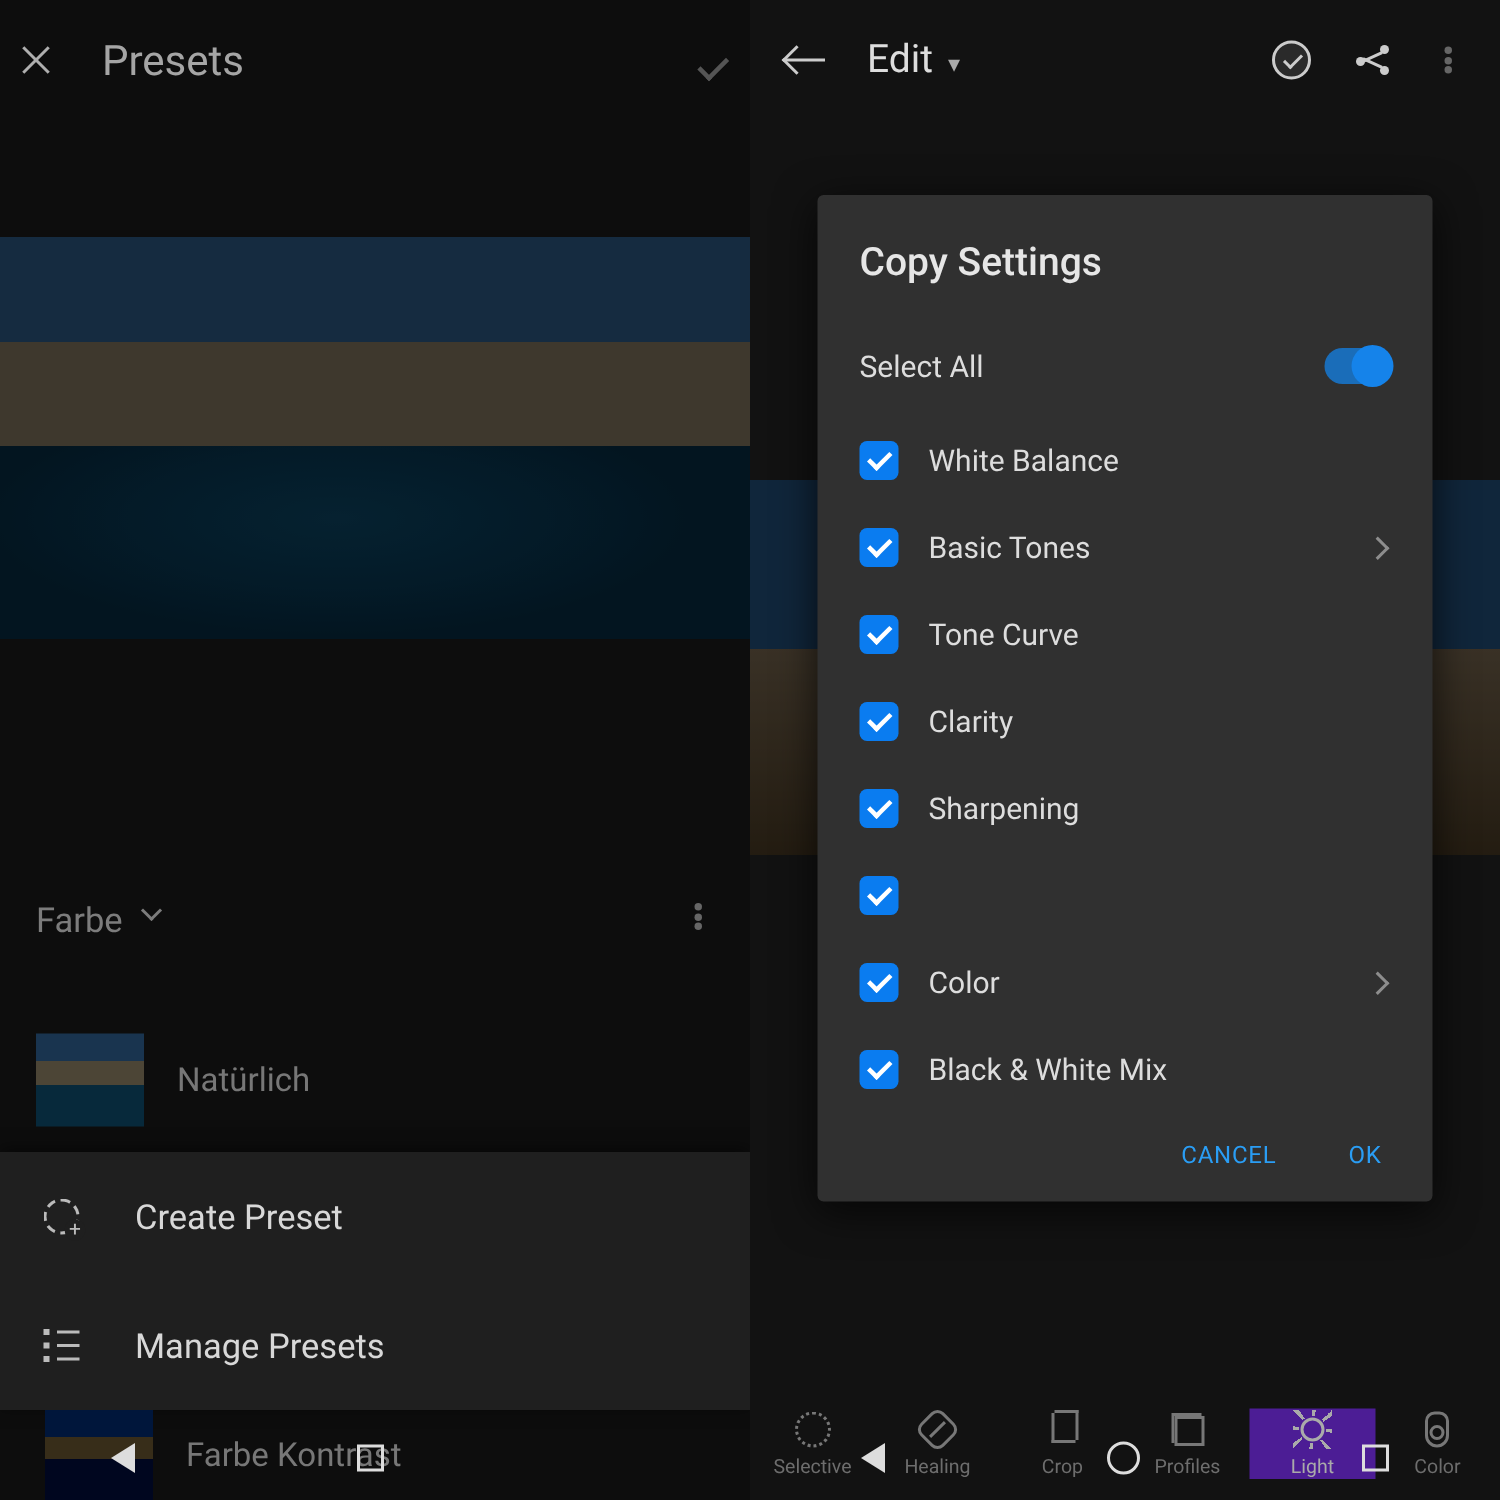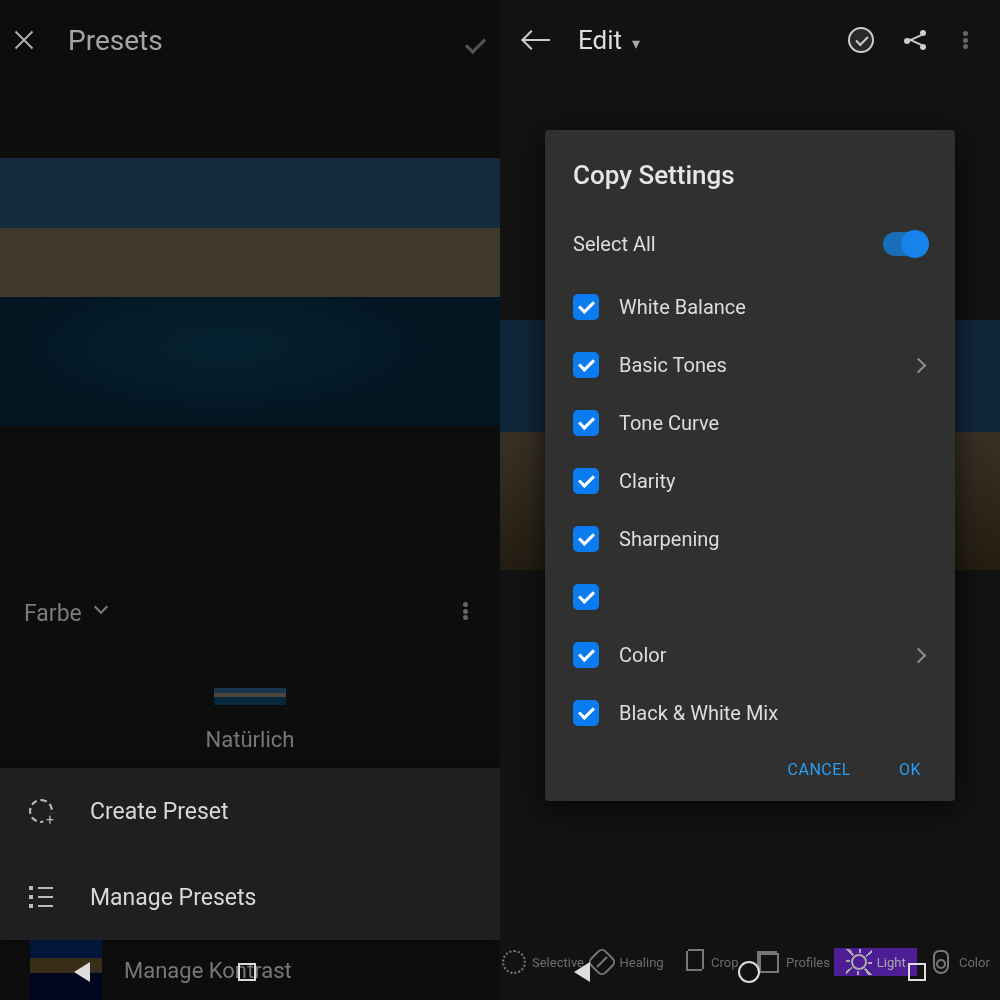--- a/index.html
+++ b/index.html
@@ -29,21 +29,21 @@
   }
 
   .left .group-row { position:absolute; top:600px; left:0; right:0; height:60px; display:flex; align-items:flex-start; padding:0 24px; gap:12px; }
   .left .group-row .gname { font-size:23px; color:#7c7c7c; }
   .chev-down { width:16px; height:16px; position:relative; }
   .chev-down::after{content:"";position:absolute;left:2px;top:2px;width:8px;height:8px;border-right:2px solid #7c7c7c;border-bottom:2px solid #7c7c7c;transform:rotate(45deg);}
   .vmore-icon { margin-left:auto; width:22px; height:22px; display:flex; flex-direction:column; justify-content:space-between; align-items:center; padding:2px 0;}
   .vmore-icon span{width:5px;height:5px;background:#666;border-radius:50%;}
 
   .left .preset-list { position:absolute; top:680px; left:0; right:0; }
-  .preset-row { display:flex; align-items:center; gap:22px; padding:8px 24px; height:80px;flex-direction:column; }
+  .preset-row { display:flex; align-items:center; gap:22px; padding:8px 24px; height:80px; }
   .preset-row .thumb { width:72px; height:62px; background:linear-gradient(180deg,#2e5f8f 0 30%,#8a7d63 30% 55%,#0d4a6b 55% 100%); filter:brightness(.55); }
   .preset-row .plabel { font-size:22px; color:#777; }
 
   .left .action-sheet { position:absolute; left:0; top:768px; width:500px; background:#1f1f1f; box-shadow:0 -2px 10px rgba(0,0,0,.5); }
   .sheet-item { display:flex; align-items:center; gap:34px; height:86px; padding:0 26px; color:#d8d8d8; font-size:23px; }
   .sheet-item .sicon { width:30px; height:30px; display:flex; align-items:center; justify-content:center; }
   .gear-plus { position:relative; width:24px;height:24px;border:2px dashed #bbb;border-radius:50%; }
   .gear-plus::after{content:"+";position:absolute;right:-6px;bottom:-6px;font-size:14px;color:#bbb;background:#1f1f1f;border-radius:50%;width:14px;height:14px;line-height:14px;text-align:center;}
   .list-icon{display:flex;flex-direction:column;gap:5px;width:24px;}
   .list-icon span{display:flex;align-items:center;gap:5px;}
@@ -72,21 +72,21 @@
   .share-lines::before{top:3px;transform:rotate(-25deg);}
   .share-lines::after{bottom:3px;transform:rotate(25deg);}
 
   .right .photo{position:absolute;left:0;top:320px;width:500px;height:250px;
     background:
       linear-gradient(180deg,#4a83ba 0%,#4a83ba 45%,transparent 45%),
       linear-gradient(180deg,transparent 45%,#b5a083 45%,#7d6a4e 100%);
     filter:brightness(.35) contrast(1.1);}
 
   .right .toolbar{position:absolute;left:0;bottom:0;width:500px;height:76px;display:flex;align-items:center;}
-  .tool{flex:1;display:flex;align-items:center;justify-content:center;gap:4px;color:#6d6d6d;font-size:13px;}
+  .tool{flex:1;display:flex;flex-direction:column;align-items:center;justify-content:center;gap:4px;color:#6d6d6d;font-size:13px;}
   .tool.active{background:#4c1d95;color:#aaa;}
   .tool svg,.tool .ti{width:28px;height:28px;display:flex;align-items:center;justify-content:center;}
   .ti-sel{width:24px;height:24px;border:2px dotted #777;border-radius:50%;}
   .ti-heal{width:22px;height:22px;position:relative;transform:rotate(45deg);}
   .ti-heal::before{content:"";position:absolute;inset:0;border:2px solid #777;border-radius:6px;}
   .ti-heal::after{content:"";position:absolute;left:50%;top:4px;bottom:4px;width:2px;background:#777;transform:translateX(-50%);}
   .ti-crop{width:22px;height:22px;position:relative;}
   .ti-crop::before{content:"";position:absolute;left:4px;top:0;width:14px;height:18px;border:2px solid #777;border-top:none;border-right:none;}
   .ti-crop::after{content:"";position:absolute;right:0;bottom:4px;width:14px;height:18px;border:2px solid #777;border-bottom:none;border-left:none;}
   .ti-prof{width:22px;height:22px;position:relative;}
@@ -168,21 +168,21 @@
             <span></span>
             <span></span>
           </div>
       </div>
       <span>Manage Presets</span>
     </div>
   </div>
 
   <div class="preset-peek">
     <div class="thumb"></div>
-    <div class="plabel">Manage Kontrast</div>
+    <div class="plabel">Farbe Kontrast</div>
   </div>
 </div>
 
 <div class="screen right">
   <div class="topbar">
     <div class="arrow-left"></div>
     <div>
       <span class="title">Edit</span>
       <span class="caret">▾</span>
     </div>

